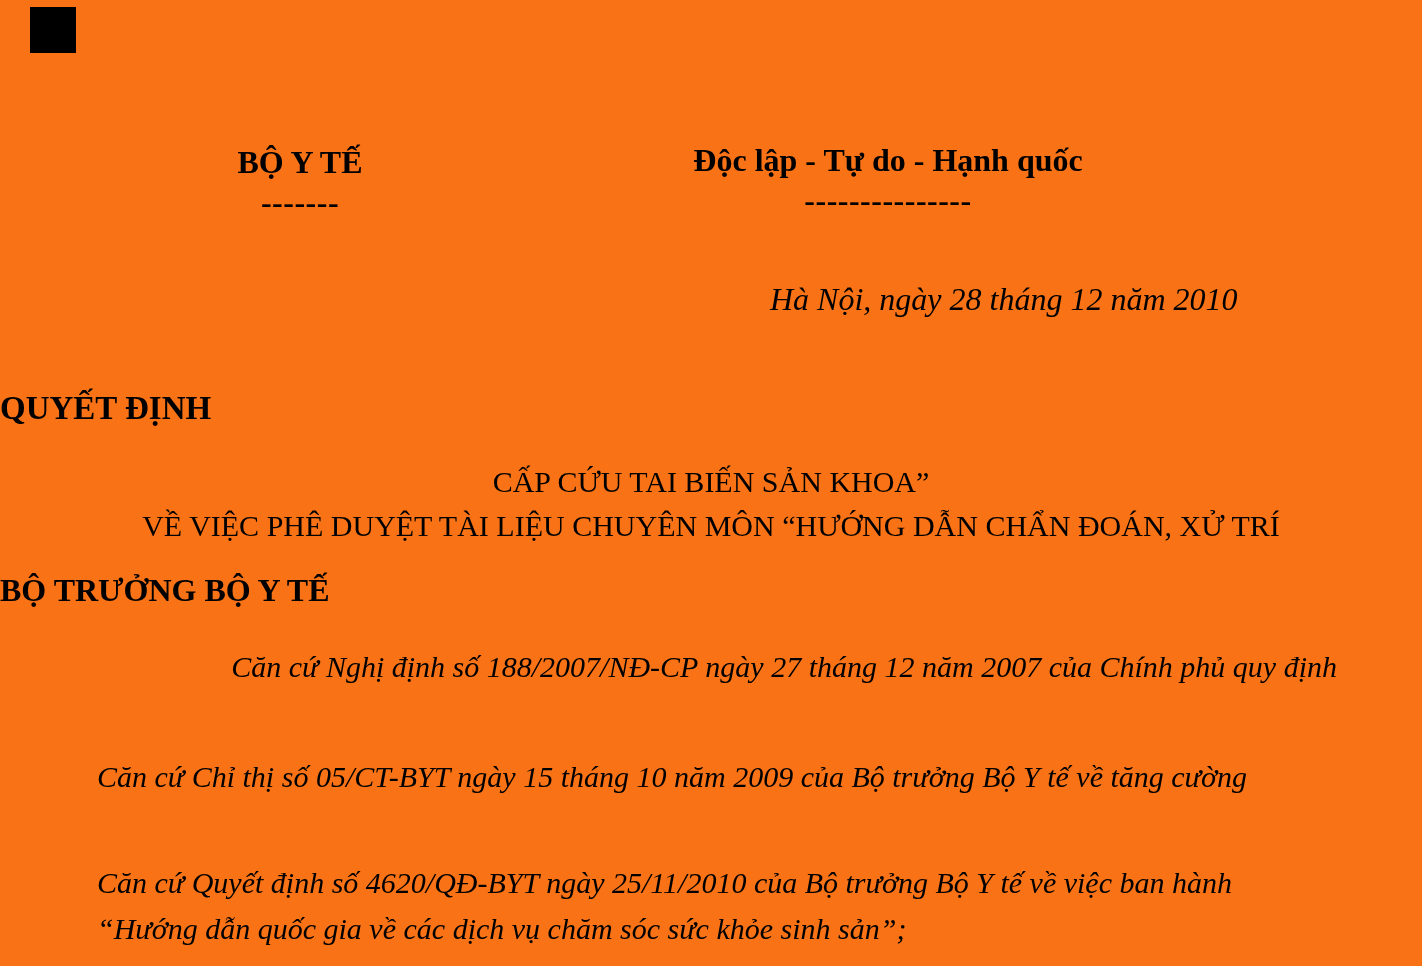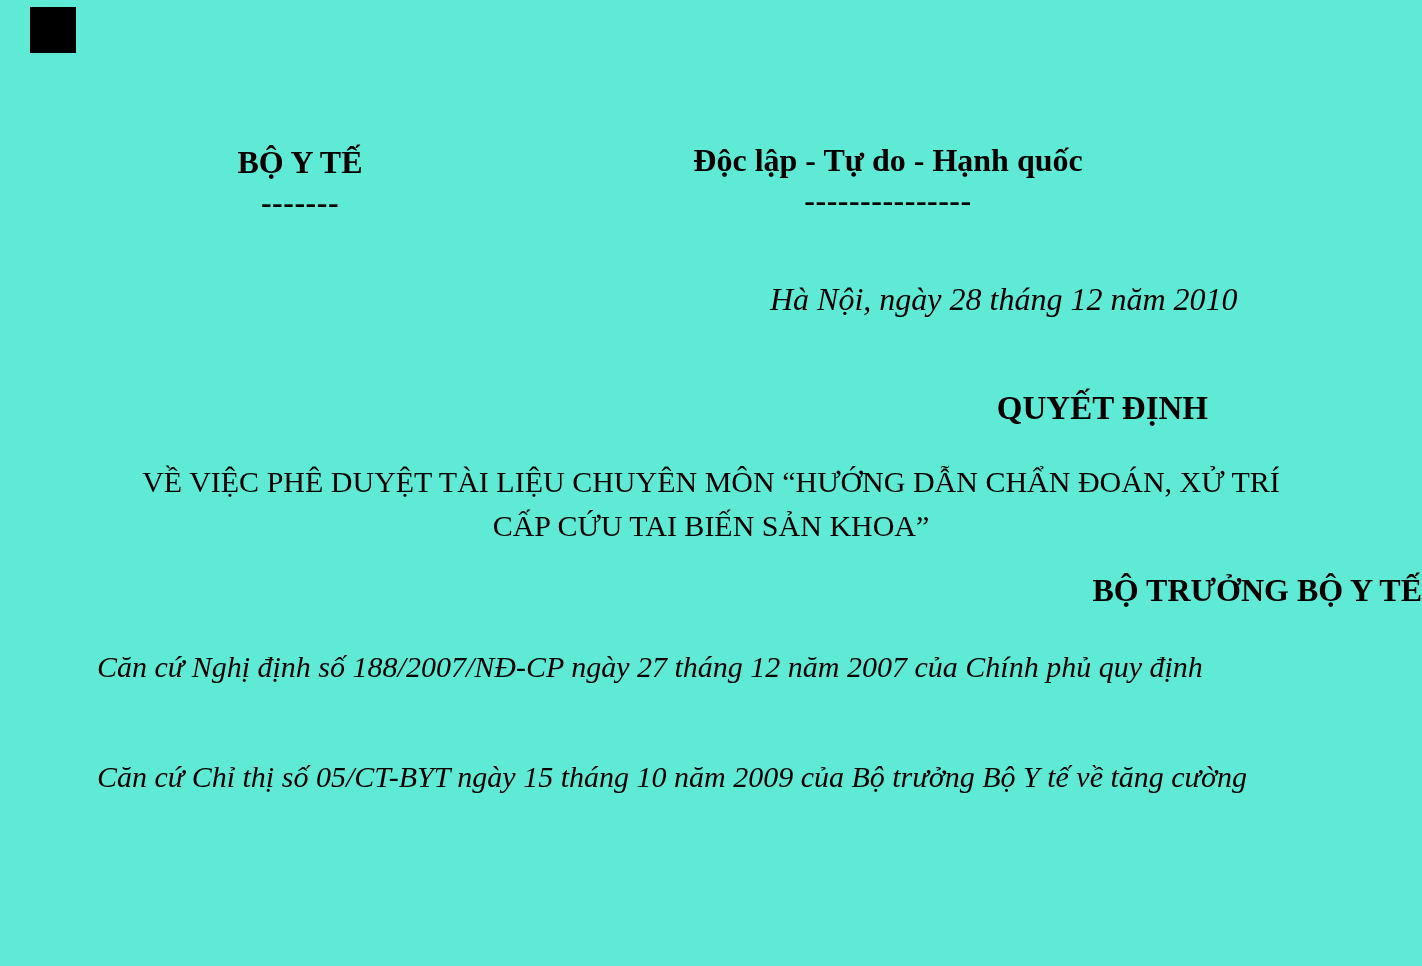--- a/index.html
+++ b/index.html
@@ -3,21 +3,21 @@
 <meta charset="utf-8">
 <style>
   html, body {
     margin: 0;
     padding: 0;
   }
   .page {
     position: relative;
     width: 1422px;
     height: 966px;
-    background: #5eead4;
+    background: #f97316;
     color: #000000;
     font-family: "Liberation Serif", "DejaVu Serif", serif;
     overflow: hidden;
   }
   .black-square {
     position: absolute;
     left: 30px;
     top: 7px;
     width: 46px;
     height: 46px;
@@ -57,57 +57,57 @@
   .place-date {
     position: absolute;
     left: 770px;
     top: 280px;
     font-size: 32px;
     line-height: 38px;
     font-style: italic;
   }
   .decision-title {
     position: absolute;
-    left: 8px;
+    left: 0;
     top: 388px;
     width: 1200px;
-    text-align: right;
+    text-align: left;
     font-size: 33px;
     line-height: 40px;
     font-weight: bold;
   }
   .decision-subtitle {
     position: absolute;
     left: 0;
     top: 460px;
     width: 1422px;
     text-align: center;
     font-size: 30px;
     line-height: 44px;
   }
   .issuing-authority {
     position: absolute;
     left: 0;
     top: 570px;
     width: 1422px;
-    text-align: right;
+    text-align: left;
     font-size: 32px;
     line-height: 40px;
     font-weight: bold;
   }
   .legal-paragraph {
     position: absolute;
     left: 97px;
     width: 1240px;
     font-size: 30px;
     line-height: 46px;
     font-style: italic;
     text-align: left;
   }
-  .para-1 { top: 644px; }
+  .para-1 { top: 644px; text-align: right; }
   .para-2 { top: 754px; }
   .para-3 { top: 860px; }
 </style>
 </head>
 <body>
 
 <div class="page">
 
   <div class="black-square"></div>
 
@@ -120,28 +120,32 @@
     <div>Độc lập - Tự do - Hạnh quốc</div>
     <div class="divider-line">---------------</div>
   </div>
 
 
   <div class="place-date">Hà Nội, ngày 28 tháng 12 năm 2010</div>
 
   <div class="decision-title">QUYẾT ĐỊNH</div>
 
   <div class="decision-subtitle">
+    <div>CẤP CỨU TAI BIẾN SẢN KHOA”</div>
     <div>VỀ VIỆC PHÊ DUYỆT TÀI LIỆU CHUYÊN MÔN “HƯỚNG DẪN CHẨN ĐOÁN, XỬ TRÍ</div>
-    <div>CẤP CỨU TAI BIẾN SẢN KHOA”</div>
   </div>
 
   <div class="issuing-authority">BỘ TRƯỞNG BỘ Y TẾ</div>
 
   <div class="legal-paragraph para-1">
     <div>Căn cứ Nghị định số 188/2007/NĐ-CP ngày 27 tháng 12 năm 2007 của Chính phủ quy định</div>
   </div>
 
   <div class="legal-paragraph para-2">
     <div>Căn cứ Chỉ thị số 05/CT-BYT ngày 15 tháng 10 năm 2009 của Bộ trưởng Bộ Y tế về tăng cường</div>
   </div>
 
+  <div class="legal-paragraph para-3">
+    <div>Căn cứ Quyết định số 4620/QĐ-BYT ngày 25/11/2010 của Bộ trưởng Bộ Y tế về việc ban hành</div>
+    <div>“Hướng dẫn quốc gia về các dịch vụ chăm sóc sức khỏe sinh sản”;</div>
+  </div>
 
 </div>
 
 </body></html>

